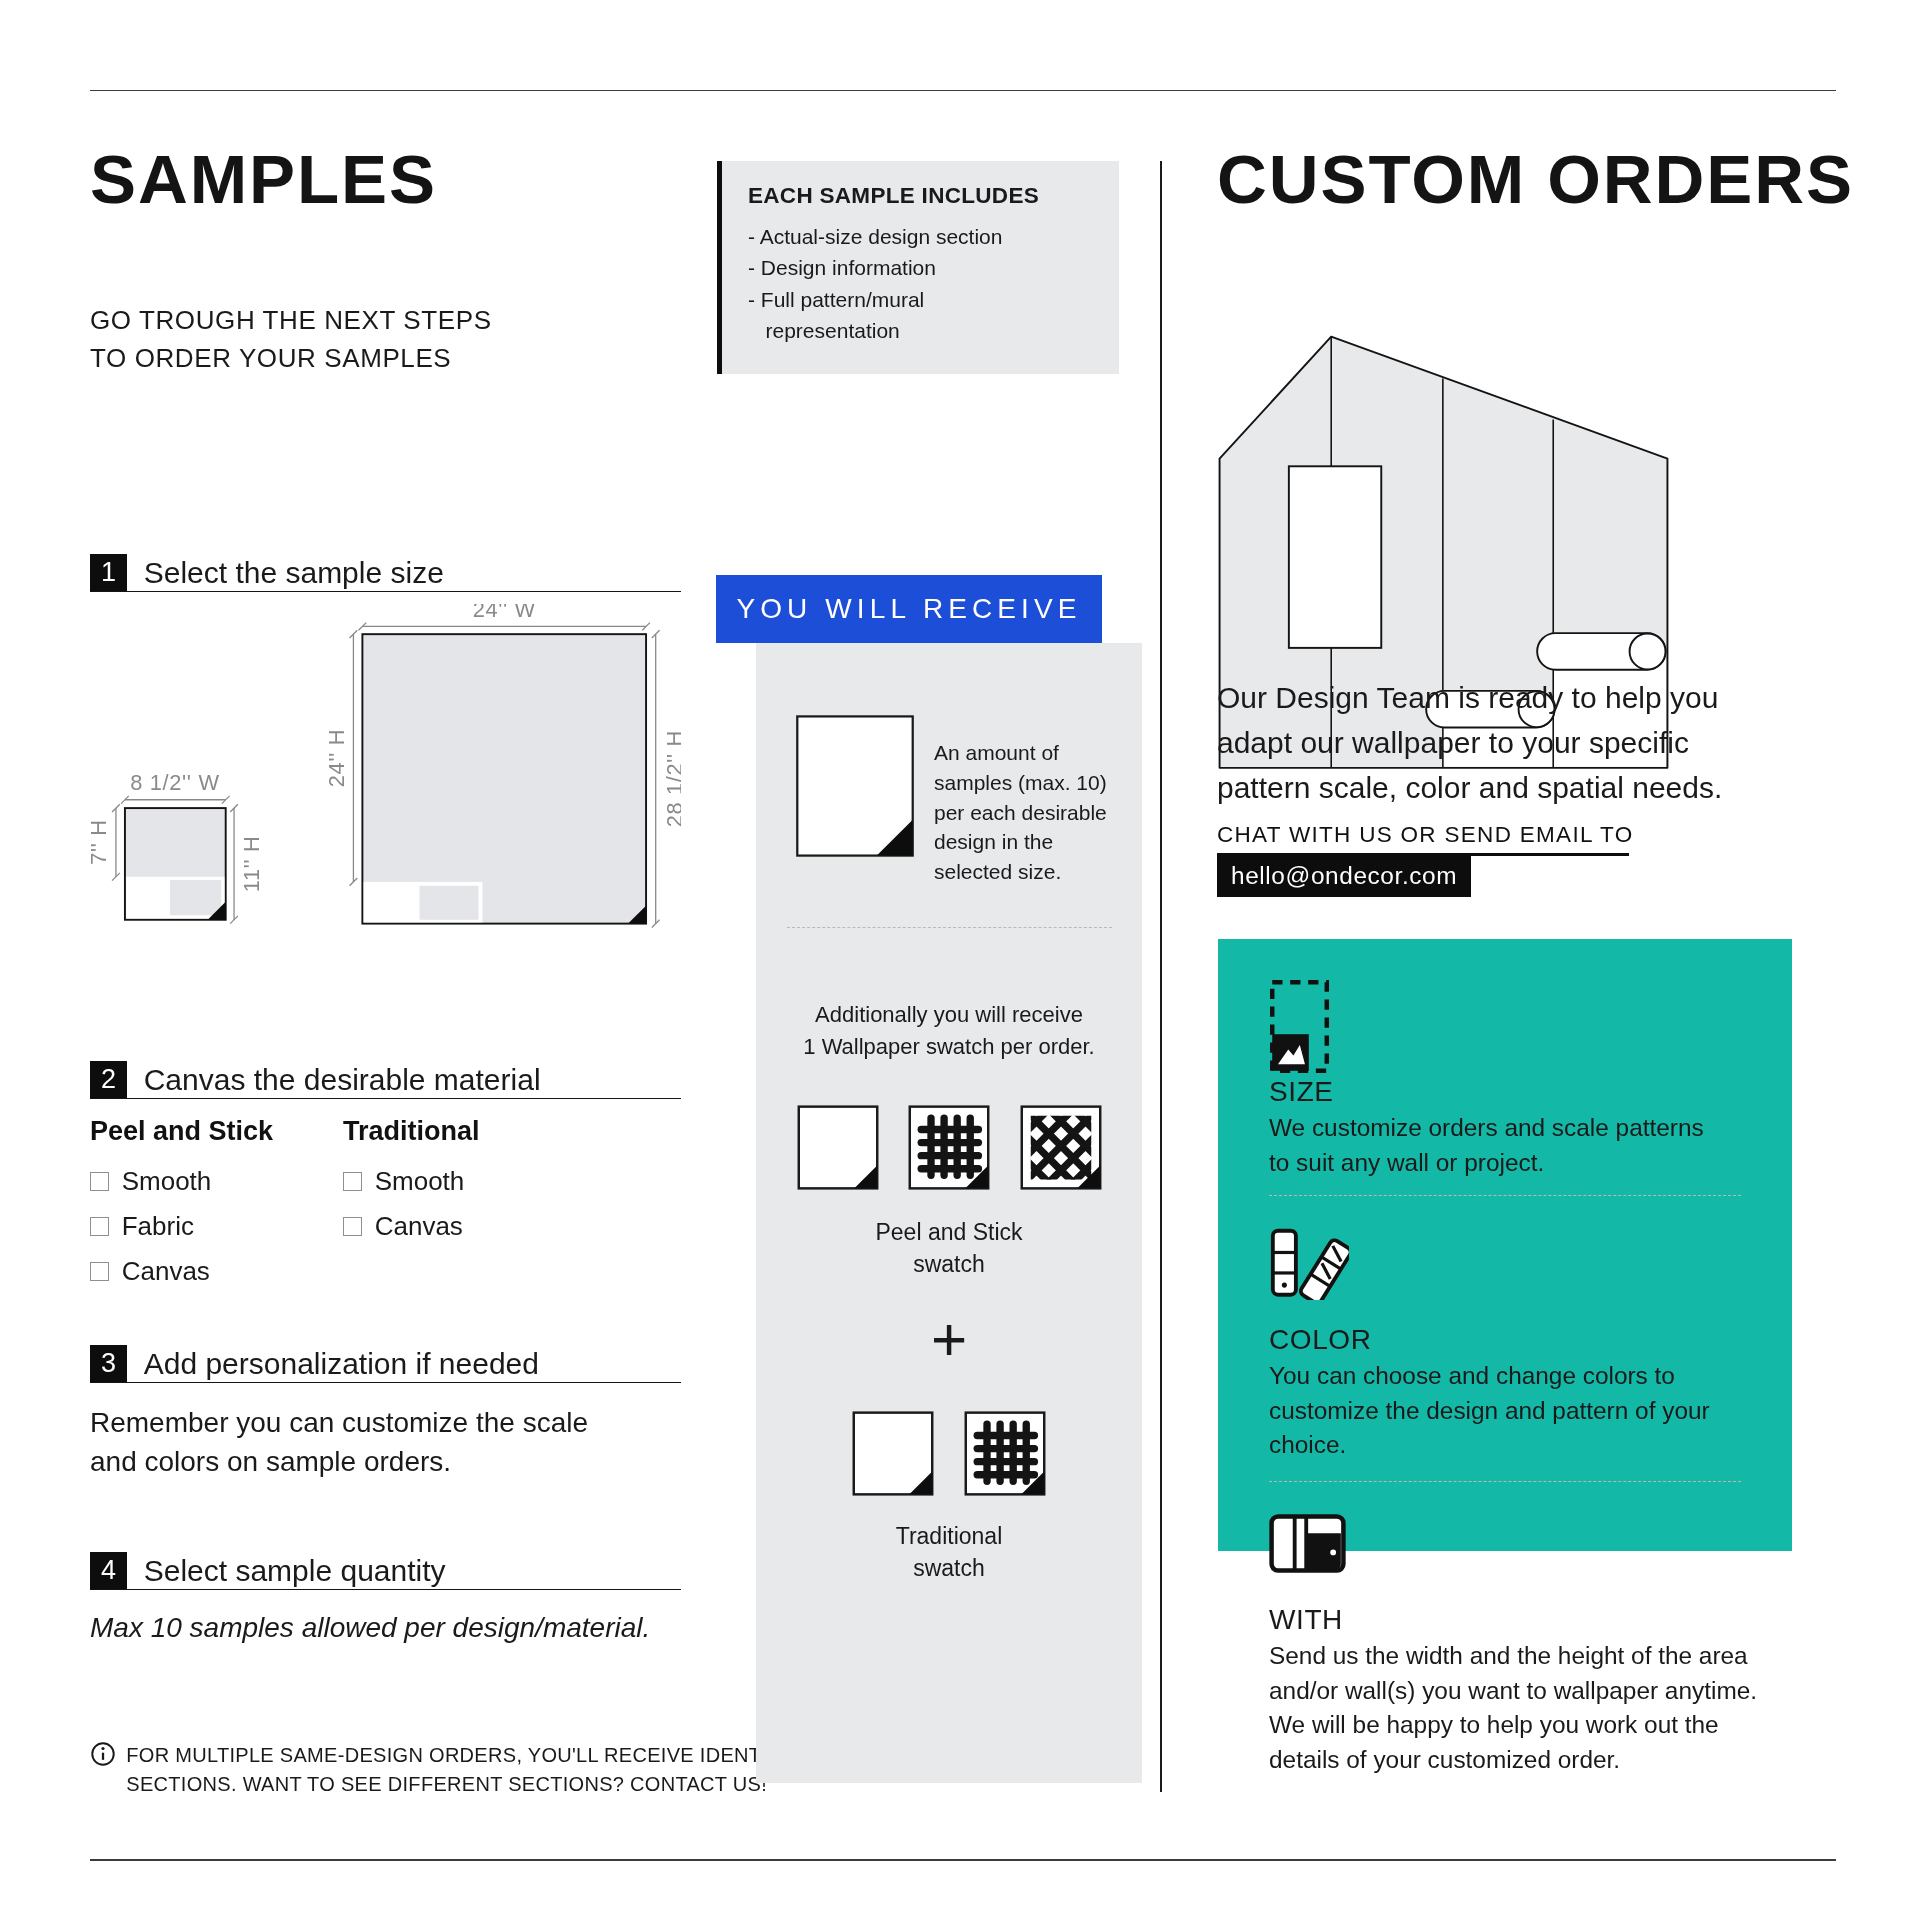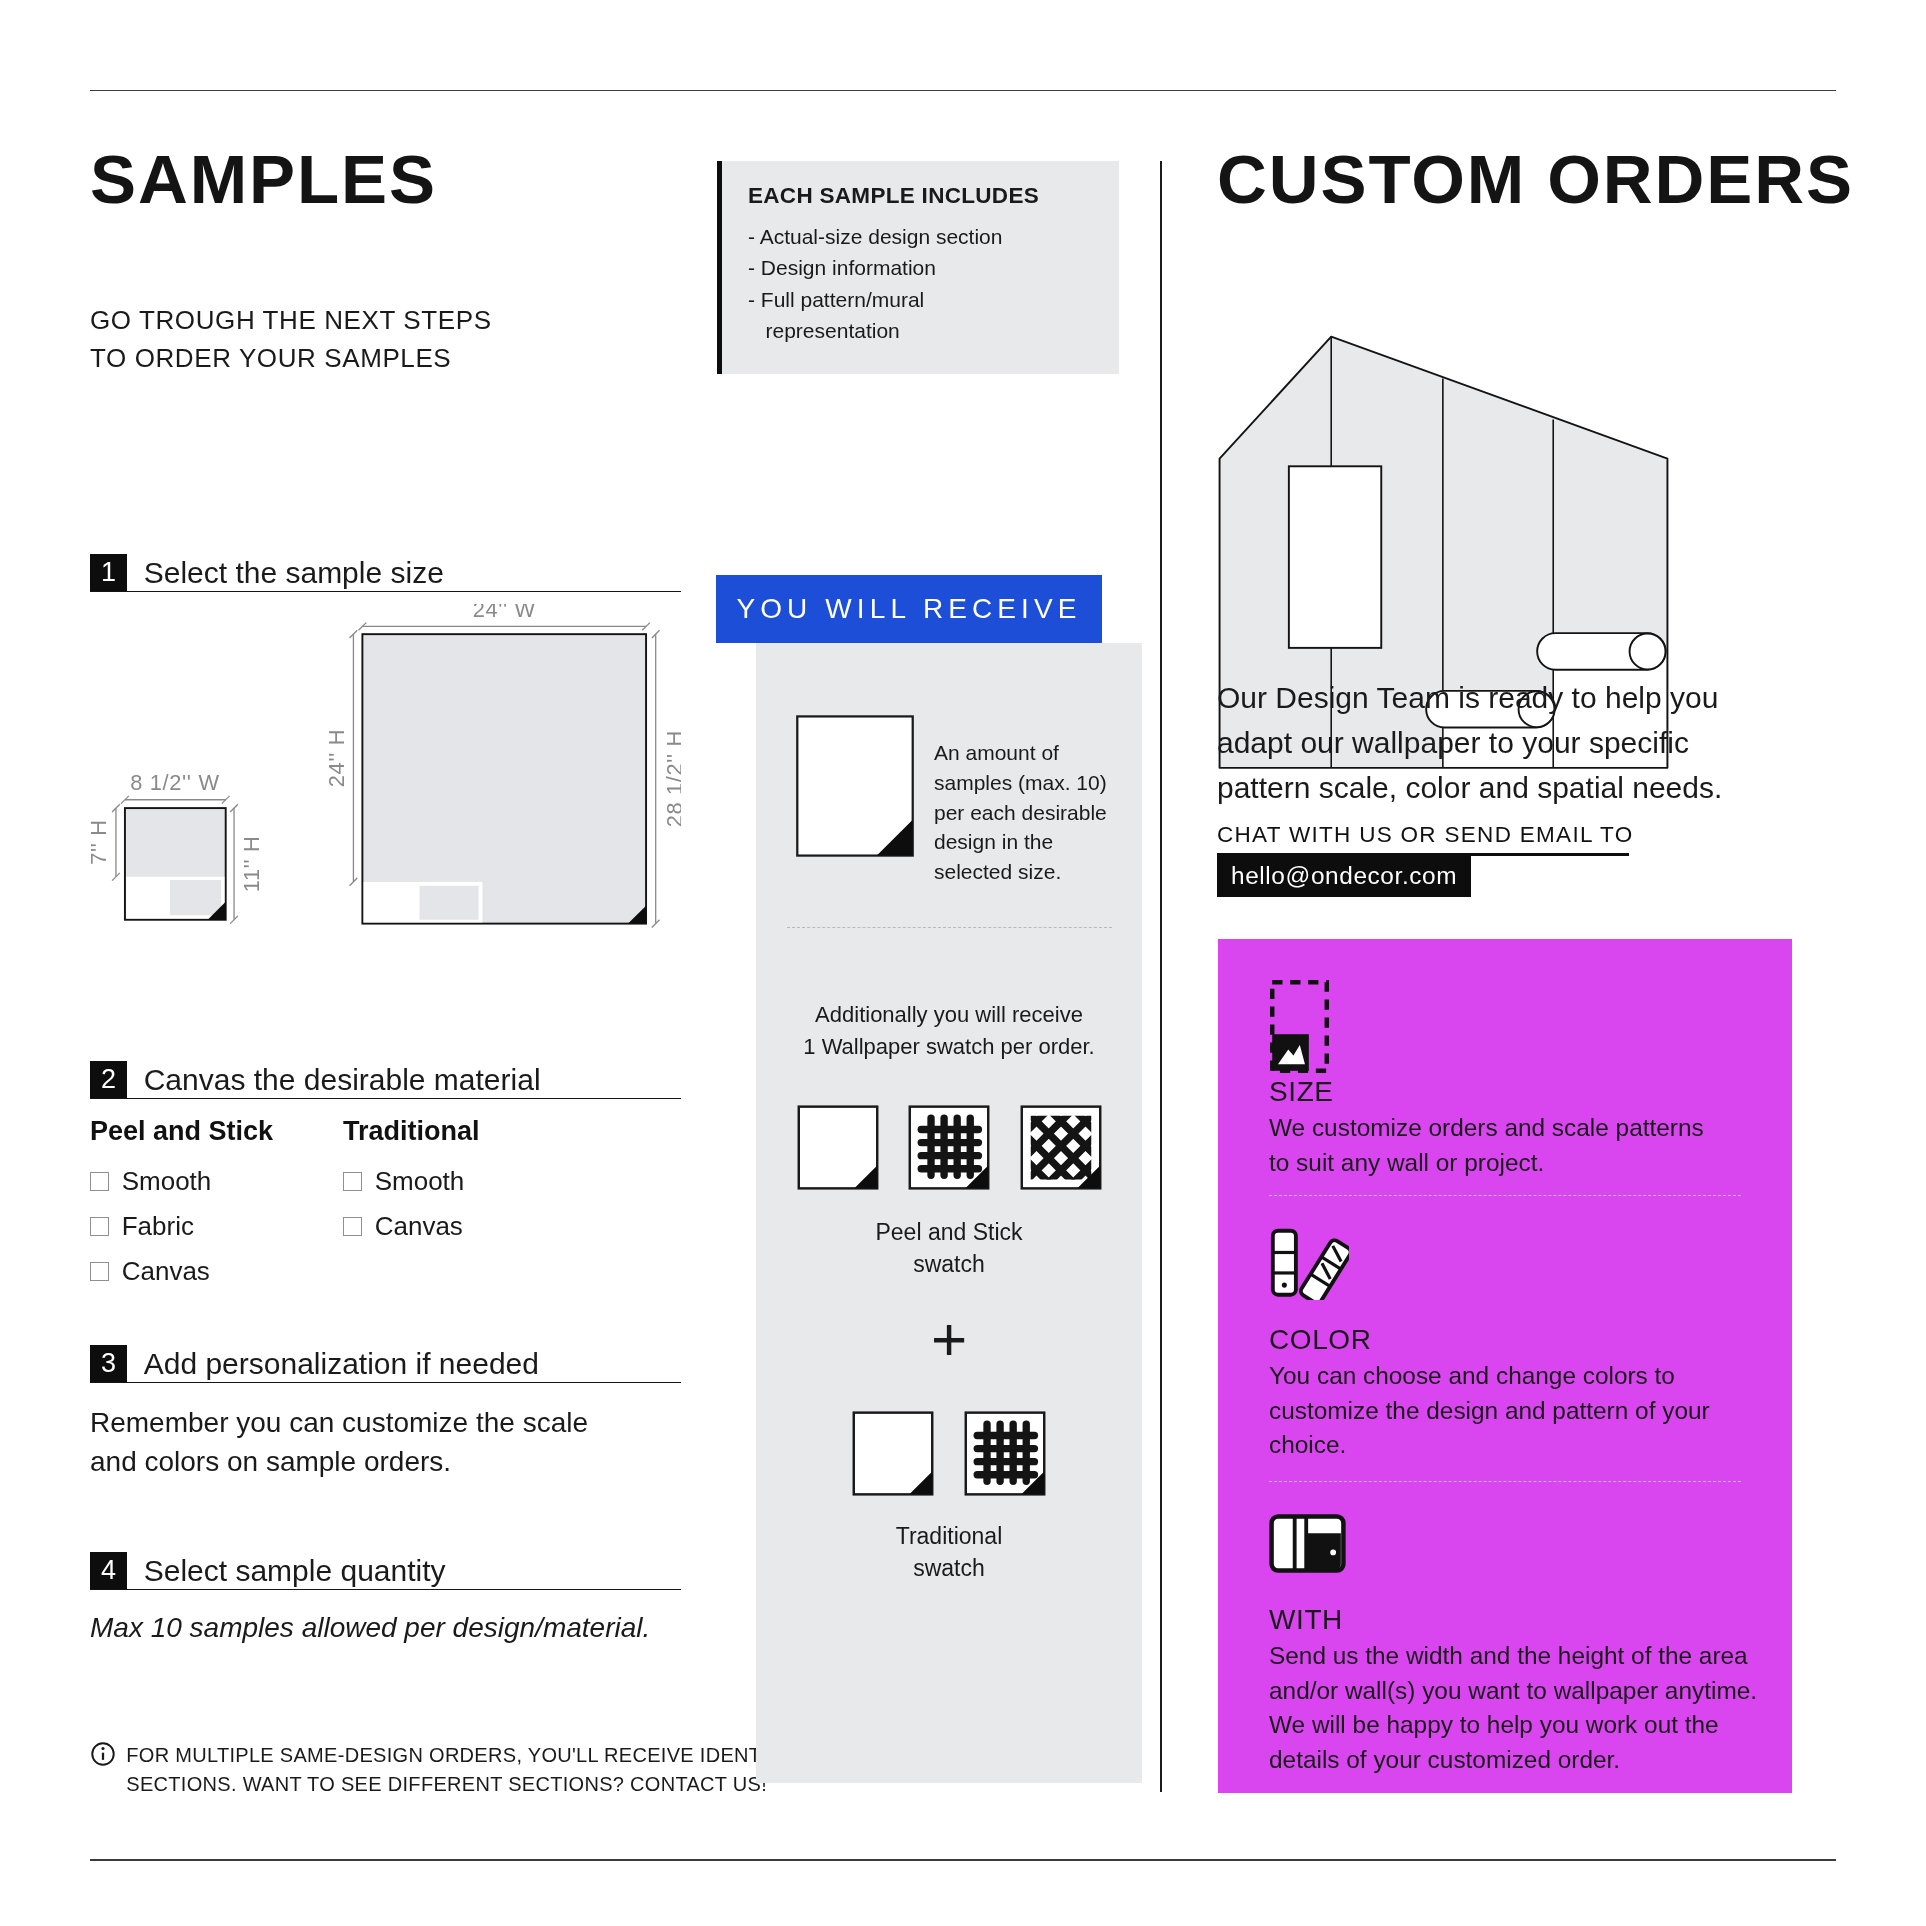--- a/index.html
+++ b/index.html
@@ -37,21 +37,21 @@
   .dashed{border-top:1.3px dashed #b9b9b9;height:0;}
   .center-text{text-align:center;}
   .swatch-row{position:absolute;left:0;width:100%;display:flex;justify-content:center;gap:29.5px;}
   .swatch-lbl{font-size:23px;font-weight:300;line-height:1.4;}
   .plus{font-size:62px;font-weight:200;line-height:62px;color:#1a1a1a;text-align:center;width:100%;}
   
   .intro{font-size:30px;font-weight:300;line-height:1.5;color:#1a1a1a;}
   .chat-label{font-size:22.5px;font-weight:400;letter-spacing:1.3px;color:#111;}
   .email-box{position:absolute;left:1217px;top:856px;background:#0d0d0d;color:#fff;font-size:24.4px;
              font-weight:300;padding:6.4px 14px;letter-spacing:0.6px;}
-  .right-box{position:absolute;left:1218px;top:939px;width:574px;height:854px;background:#d946ef;}
+  .right-box{position:absolute;left:1218px;top:939px;width:574px;height:612px;background:#14b8a6;}
   .feat-name{font-size:28px;font-weight:400;letter-spacing:0.6px;color:#1a1a1a;}
   .feat-desc{font-size:24.4px;font-weight:300;line-height:1.42;color:#1a1a1a;}
   
   .footer-note{position:absolute;left:90px;top:1741px;display:flex;gap:10.3px;align-items:flex-start;}
   .footer-text{font-size:20px;font-weight:400;letter-spacing:0.3px;line-height:1.45;color:#1a1a1a;}
   .dimlbl{font-size:34px;fill:#8a8a8a;font-weight:300;letter-spacing:1px;}
   svg text{font-family:"Liberation Sans",sans-serif;}
 </style>
 </head>
 <body>

